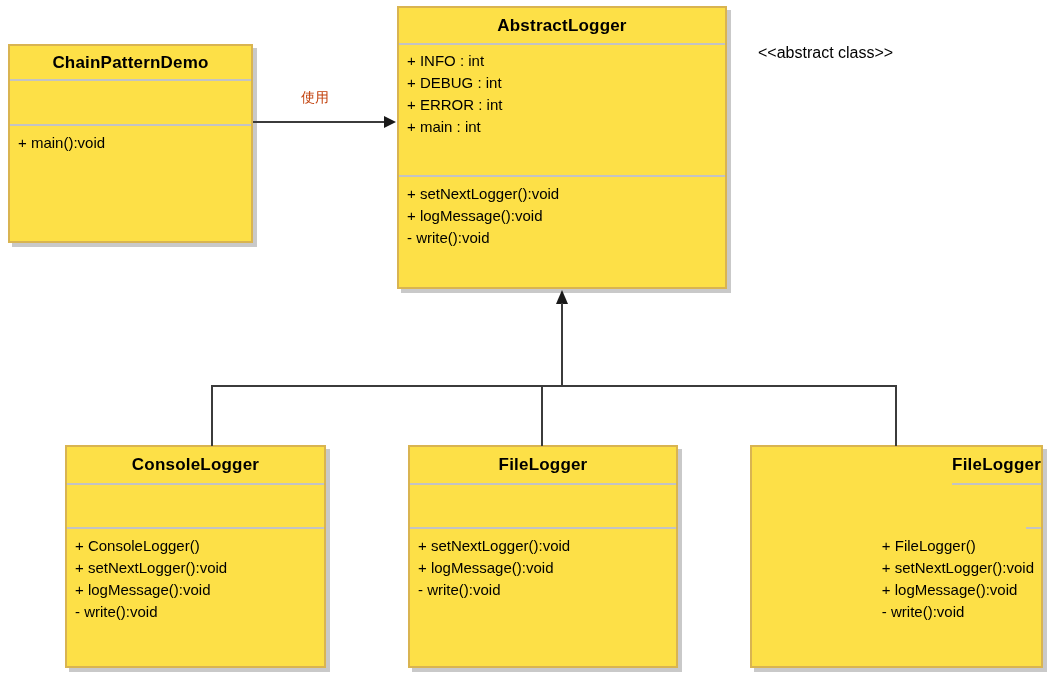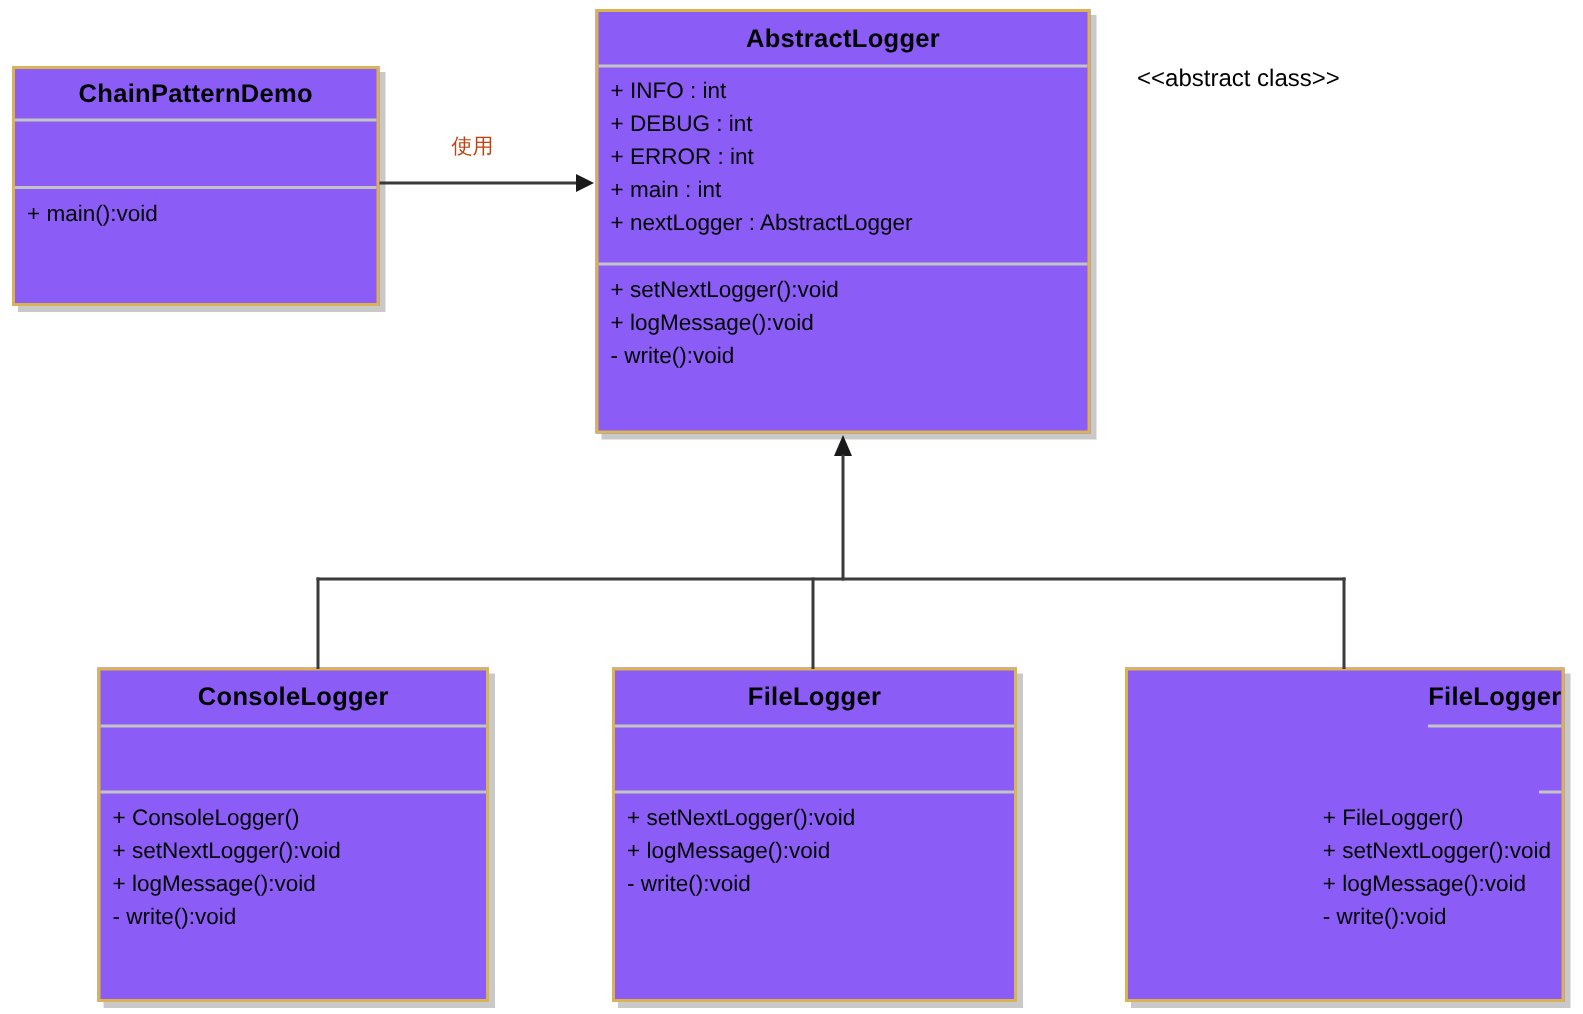--- a/index.html
+++ b/index.html
@@ -15,21 +15,21 @@
     width: 1055px;
     height: 676px;
     background: #ffffff;
     overflow: hidden;
   }
 
   
   .uml-class {
     position: absolute;
     box-sizing: border-box;
-    background: #8b5cf6;
+    background: #fde047;
     border: 2px solid #d9b košt;
     border: 2px solid #d9b451;
     box-shadow: 4px 4px 0 0 #c9c9c9;
     display: flex;
     flex-direction: column;
   }
   .uml-title {
     text-align: center;
     font-weight: bold;
     font-size: 17px;
@@ -98,36 +98,35 @@
     white-space: nowrap;
   }
 </style>
 </head>
 <body>
 
 <div id="canvas">
 
   <div class="stereotype" style="left:758px; top:44px;">&lt;&lt;abstract class&gt;&gt;</div>
 
-  <div class="uml-class" style="left:8px; top:44px; width:245px; height:160px;">
+  <div class="uml-class" style="left:8px; top:44px; width:245px; height:199px;">
     <div class="uml-title" style="height:35px;">ChainPatternDemo</div>
     <div class="uml-attrs" style="height:45px;"></div>
     <div class="uml-methods">
       <div class="uml-line">+ main():void</div>
     </div>
   </div>
 
   <div class="uml-class" style="left:397px; top:6px; width:330px; height:283px;">
     <div class="uml-title" style="height:37px;">AbstractLogger</div>
     <div class="uml-attrs" style="height:132px;">
       <div class="uml-line">+ INFO : int</div>
       <div class="uml-line">+ DEBUG : int</div>
       <div class="uml-line">+ ERROR : int</div>
       <div class="uml-line">+ main : int</div>
-      <div class="uml-line">+ nextLogger : AbstractLogger</div>
     </div>
     <div class="uml-methods">
       <div class="uml-line">+ setNextLogger():void</div>
       <div class="uml-line">+ logMessage():void</div>
       <div class="uml-line">- write():void</div>
     </div>
   </div>
 
   <div class="uml-class" style="left:65px; top:445px; width:261px; height:223px;">
     <div class="uml-title" style="height:38px;text-align:right;">ConsoleLogger</div>

